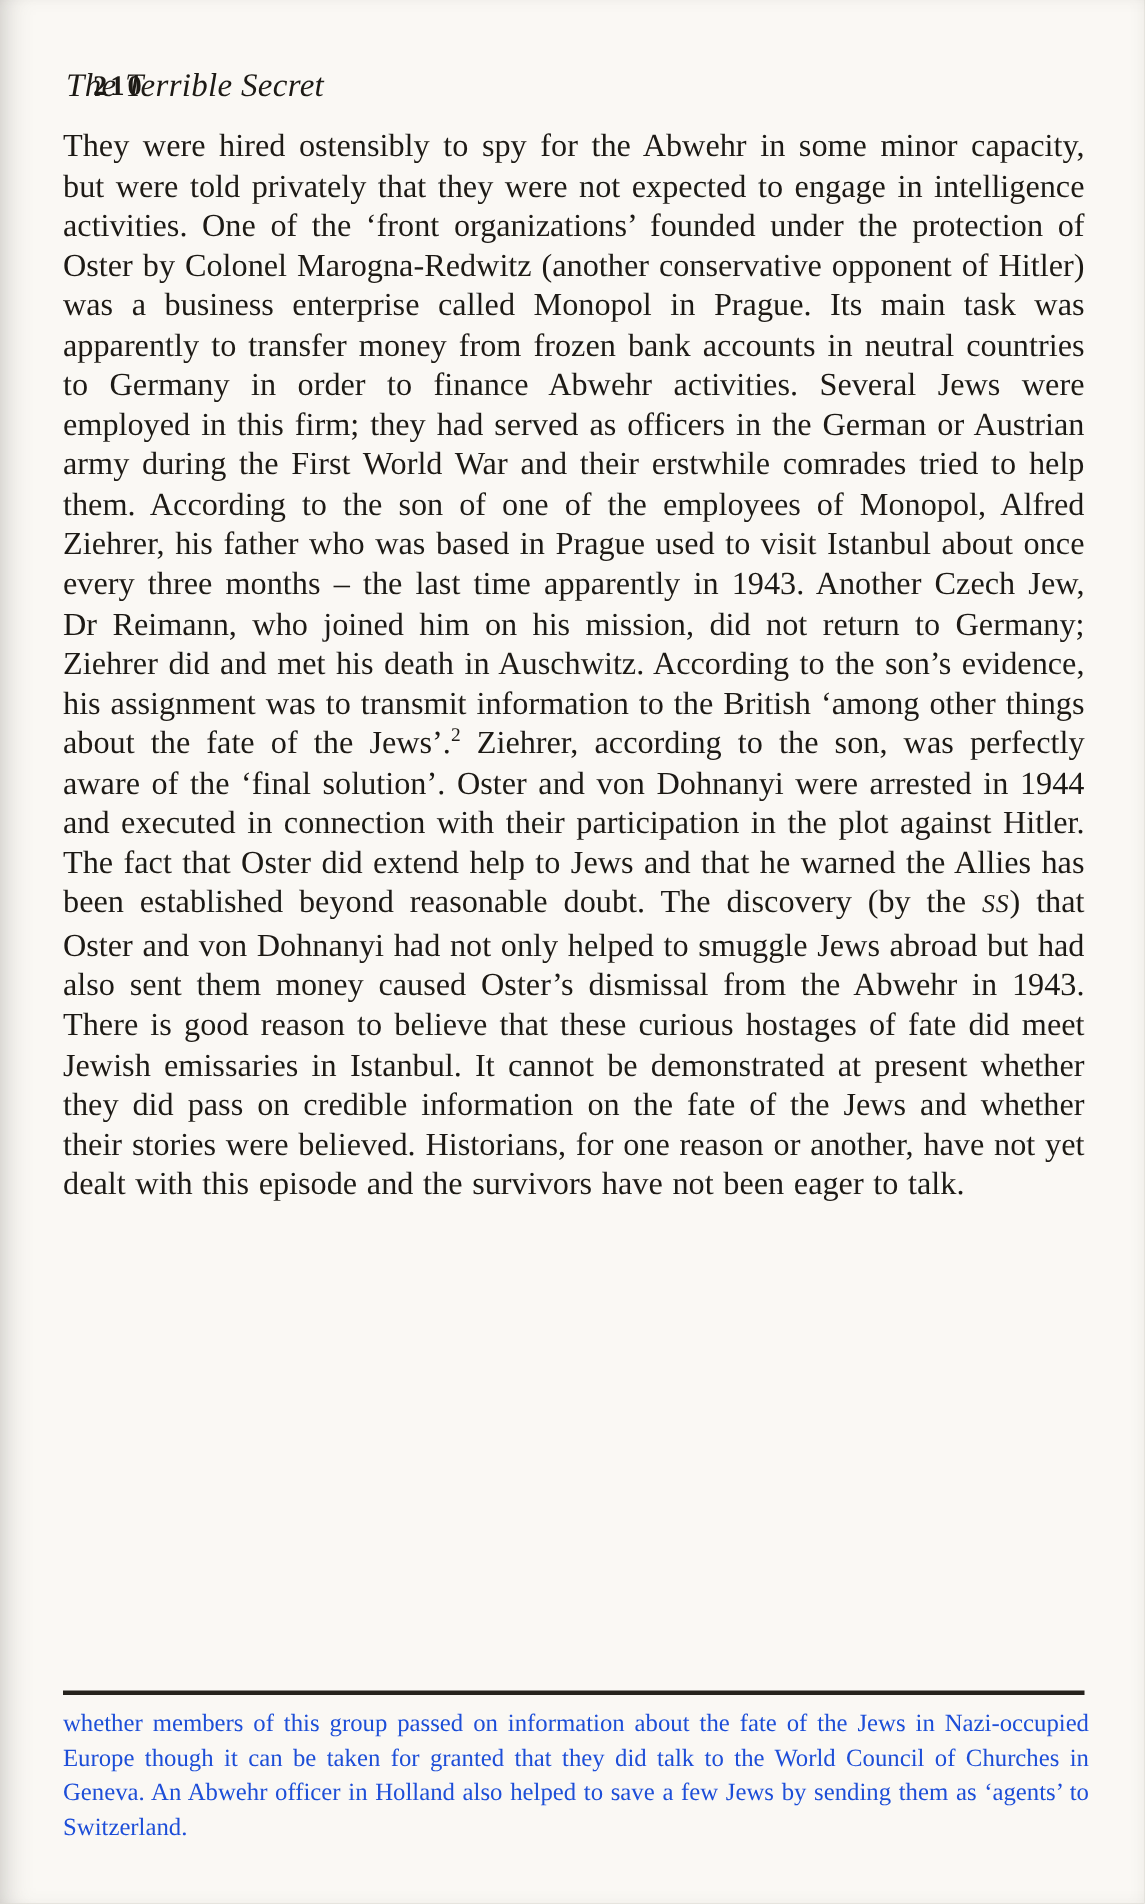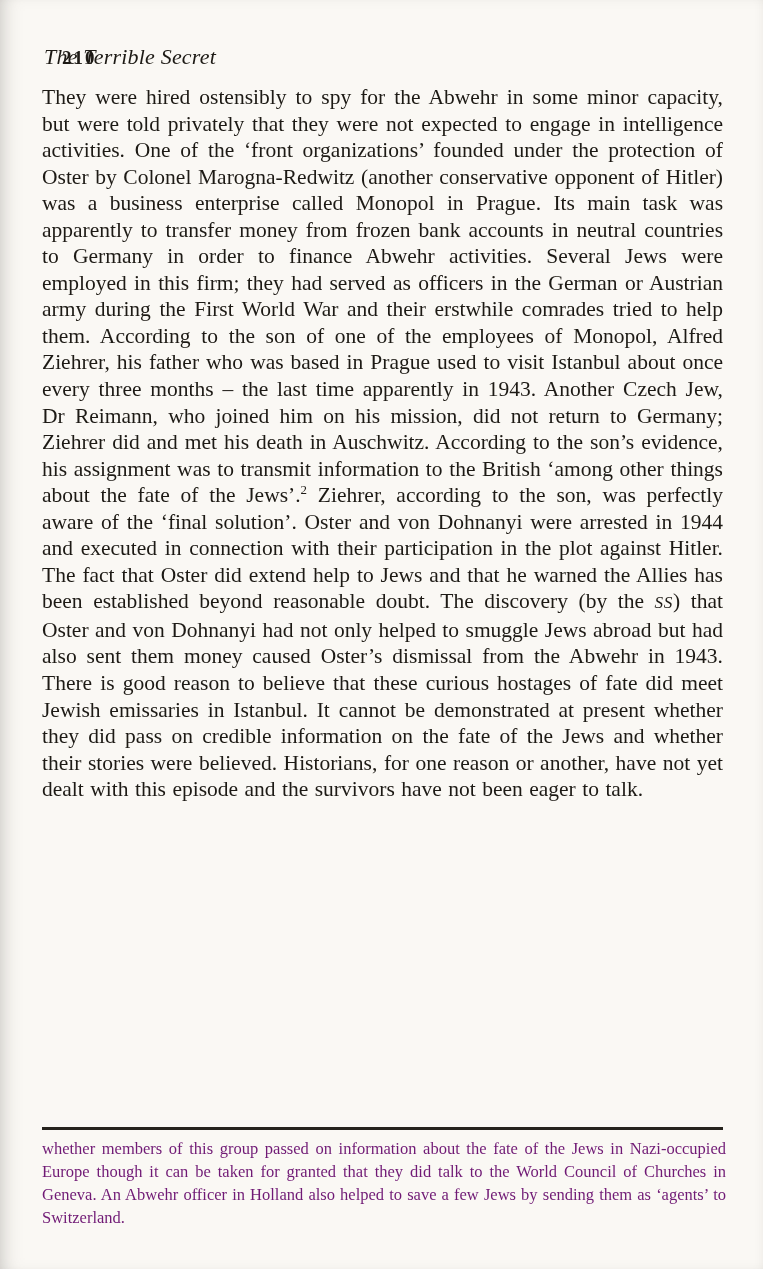--- a/index.html
+++ b/index.html
@@ -69,21 +69,21 @@
     border: none;
   }
   .footnote {
     position: absolute;
     left: 42px;
     top: 1137px;
     width: 684px;
     text-align: justify;
     font-size: 16.5px;
     line-height: 23px;
-    color: #701a75;
+    color: #1d4ed8;
     word-spacing: 0.04em;
   }
 </style>
 </head>
 <body>
 
 <div class="page">
 
   <div class="header">
     <span class="page-number">210</span>

